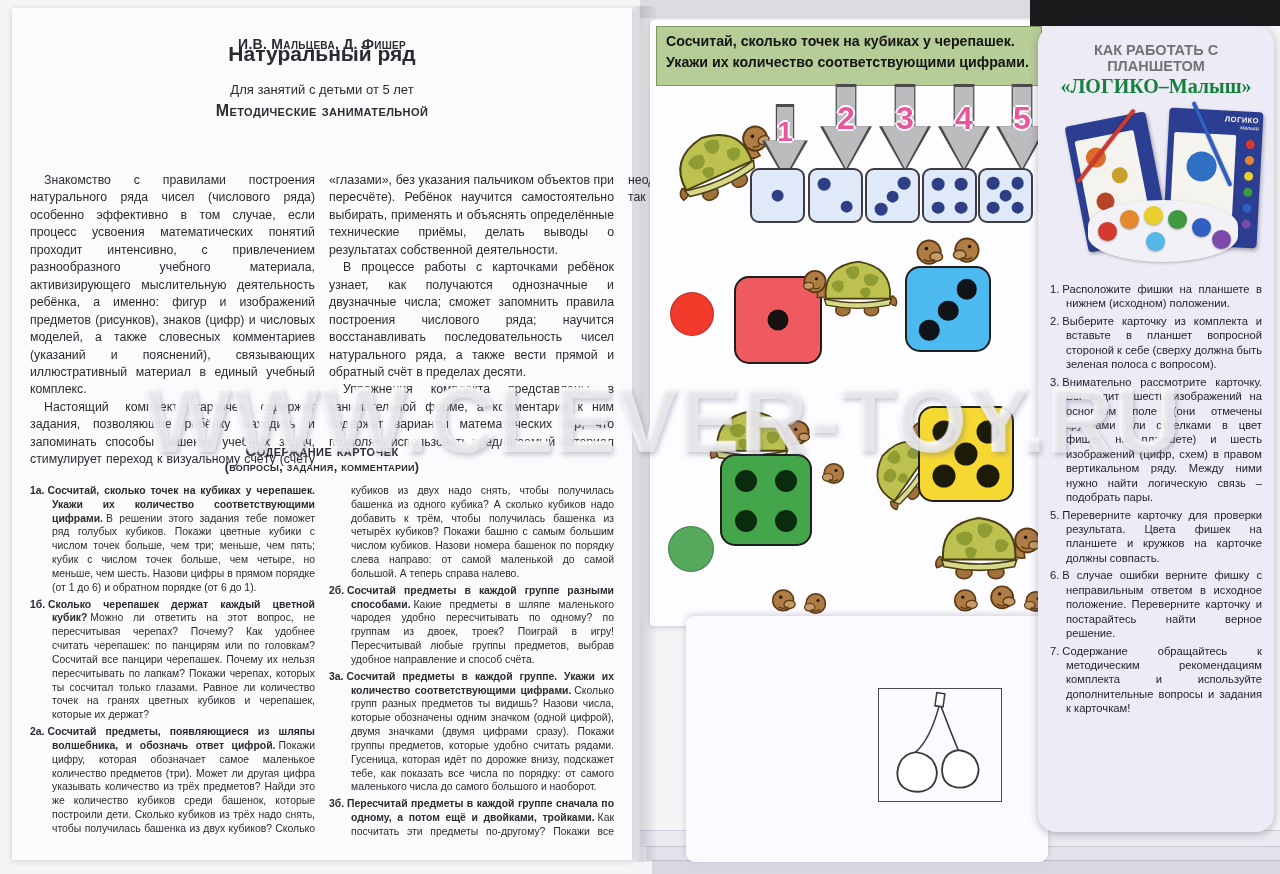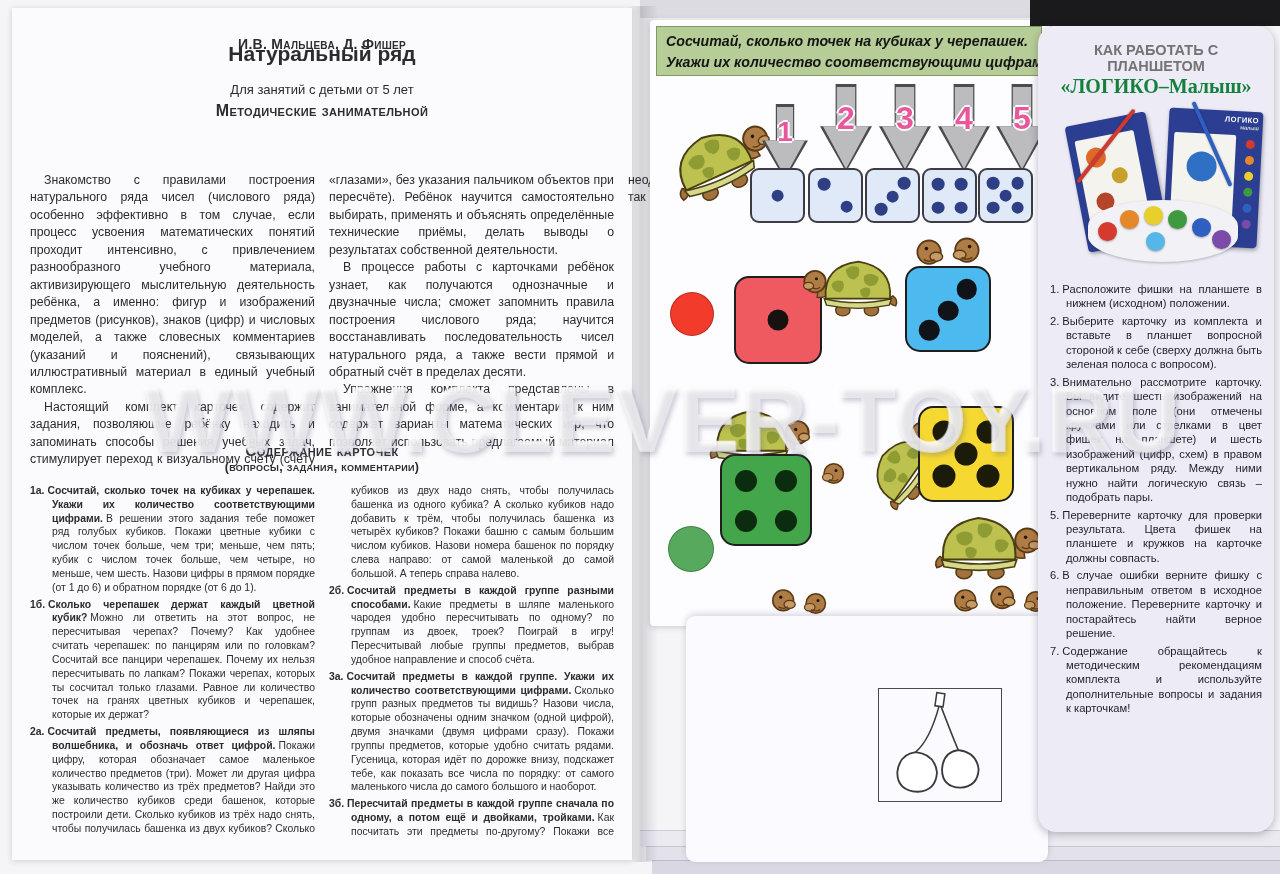--- a/index.html
+++ b/index.html
@@ -38,22 +38,22 @@
   .items-block{position:absolute;left:18px;top:476px;width:584px;height:362px;
     column-count:2;column-gap:14px;column-fill:auto;
     font-size:10.4px;line-height:1.33;text-align:justify;}
   .citem{margin:0 0 3px 0;padding-left:22px;text-indent:-22px;break-inside:auto;}
   .citem .num{font-weight:bold;margin-right:3px;}
   .citem .lead{font-weight:bold;margin-right:3px;}
 
   
   .card{position:absolute;left:650px;top:20px;width:400px;height:606px;background:#fdfcff;
     border-radius:4px;box-shadow:0 1px 6px rgba(40,40,60,.22);z-index:3;}
-  .qstrip{position:absolute;left:6px;top:6px;width:386px;height:50px;background:#b6cd97;
-    border:1px solid #7d9a63;box-sizing:border-box;padding:4px 9px;overflow:hidden;font-style:italic;}
+  .qstrip{position:absolute;left:6px;top:6px;width:386px;height:60px;background:#b6cd97;
+    border:1px solid #7d9a63;box-sizing:border-box;padding:4px 9px;overflow:hidden;}
   .qstrip div{font-weight:bold;font-size:14.2px;line-height:1.45;color:#151515;white-space:nowrap;}
 
   .arrow{position:absolute;width:52px;height:88px;}
   .arrow-outer,.arrow-inner{position:absolute;
     clip-path:polygon(30% 0%,70% 0%,70% 48%,100% 48%,50% 100%,0% 48%,30% 48%);}
   .arrow-outer{inset:0;background:#4c4c4e;}
   .arrow-inner{inset:3px;background:#bcbcbe;}
   .arrow-num{position:absolute;left:0;top:16px;width:100%;text-align:center;
     font-weight:bold;font-size:32px;color:#e8569c;
     text-shadow:-2px 0 0 #fff,2px 0 0 #fff,0 -2px 0 #fff,0 2px 0 #fff;}

